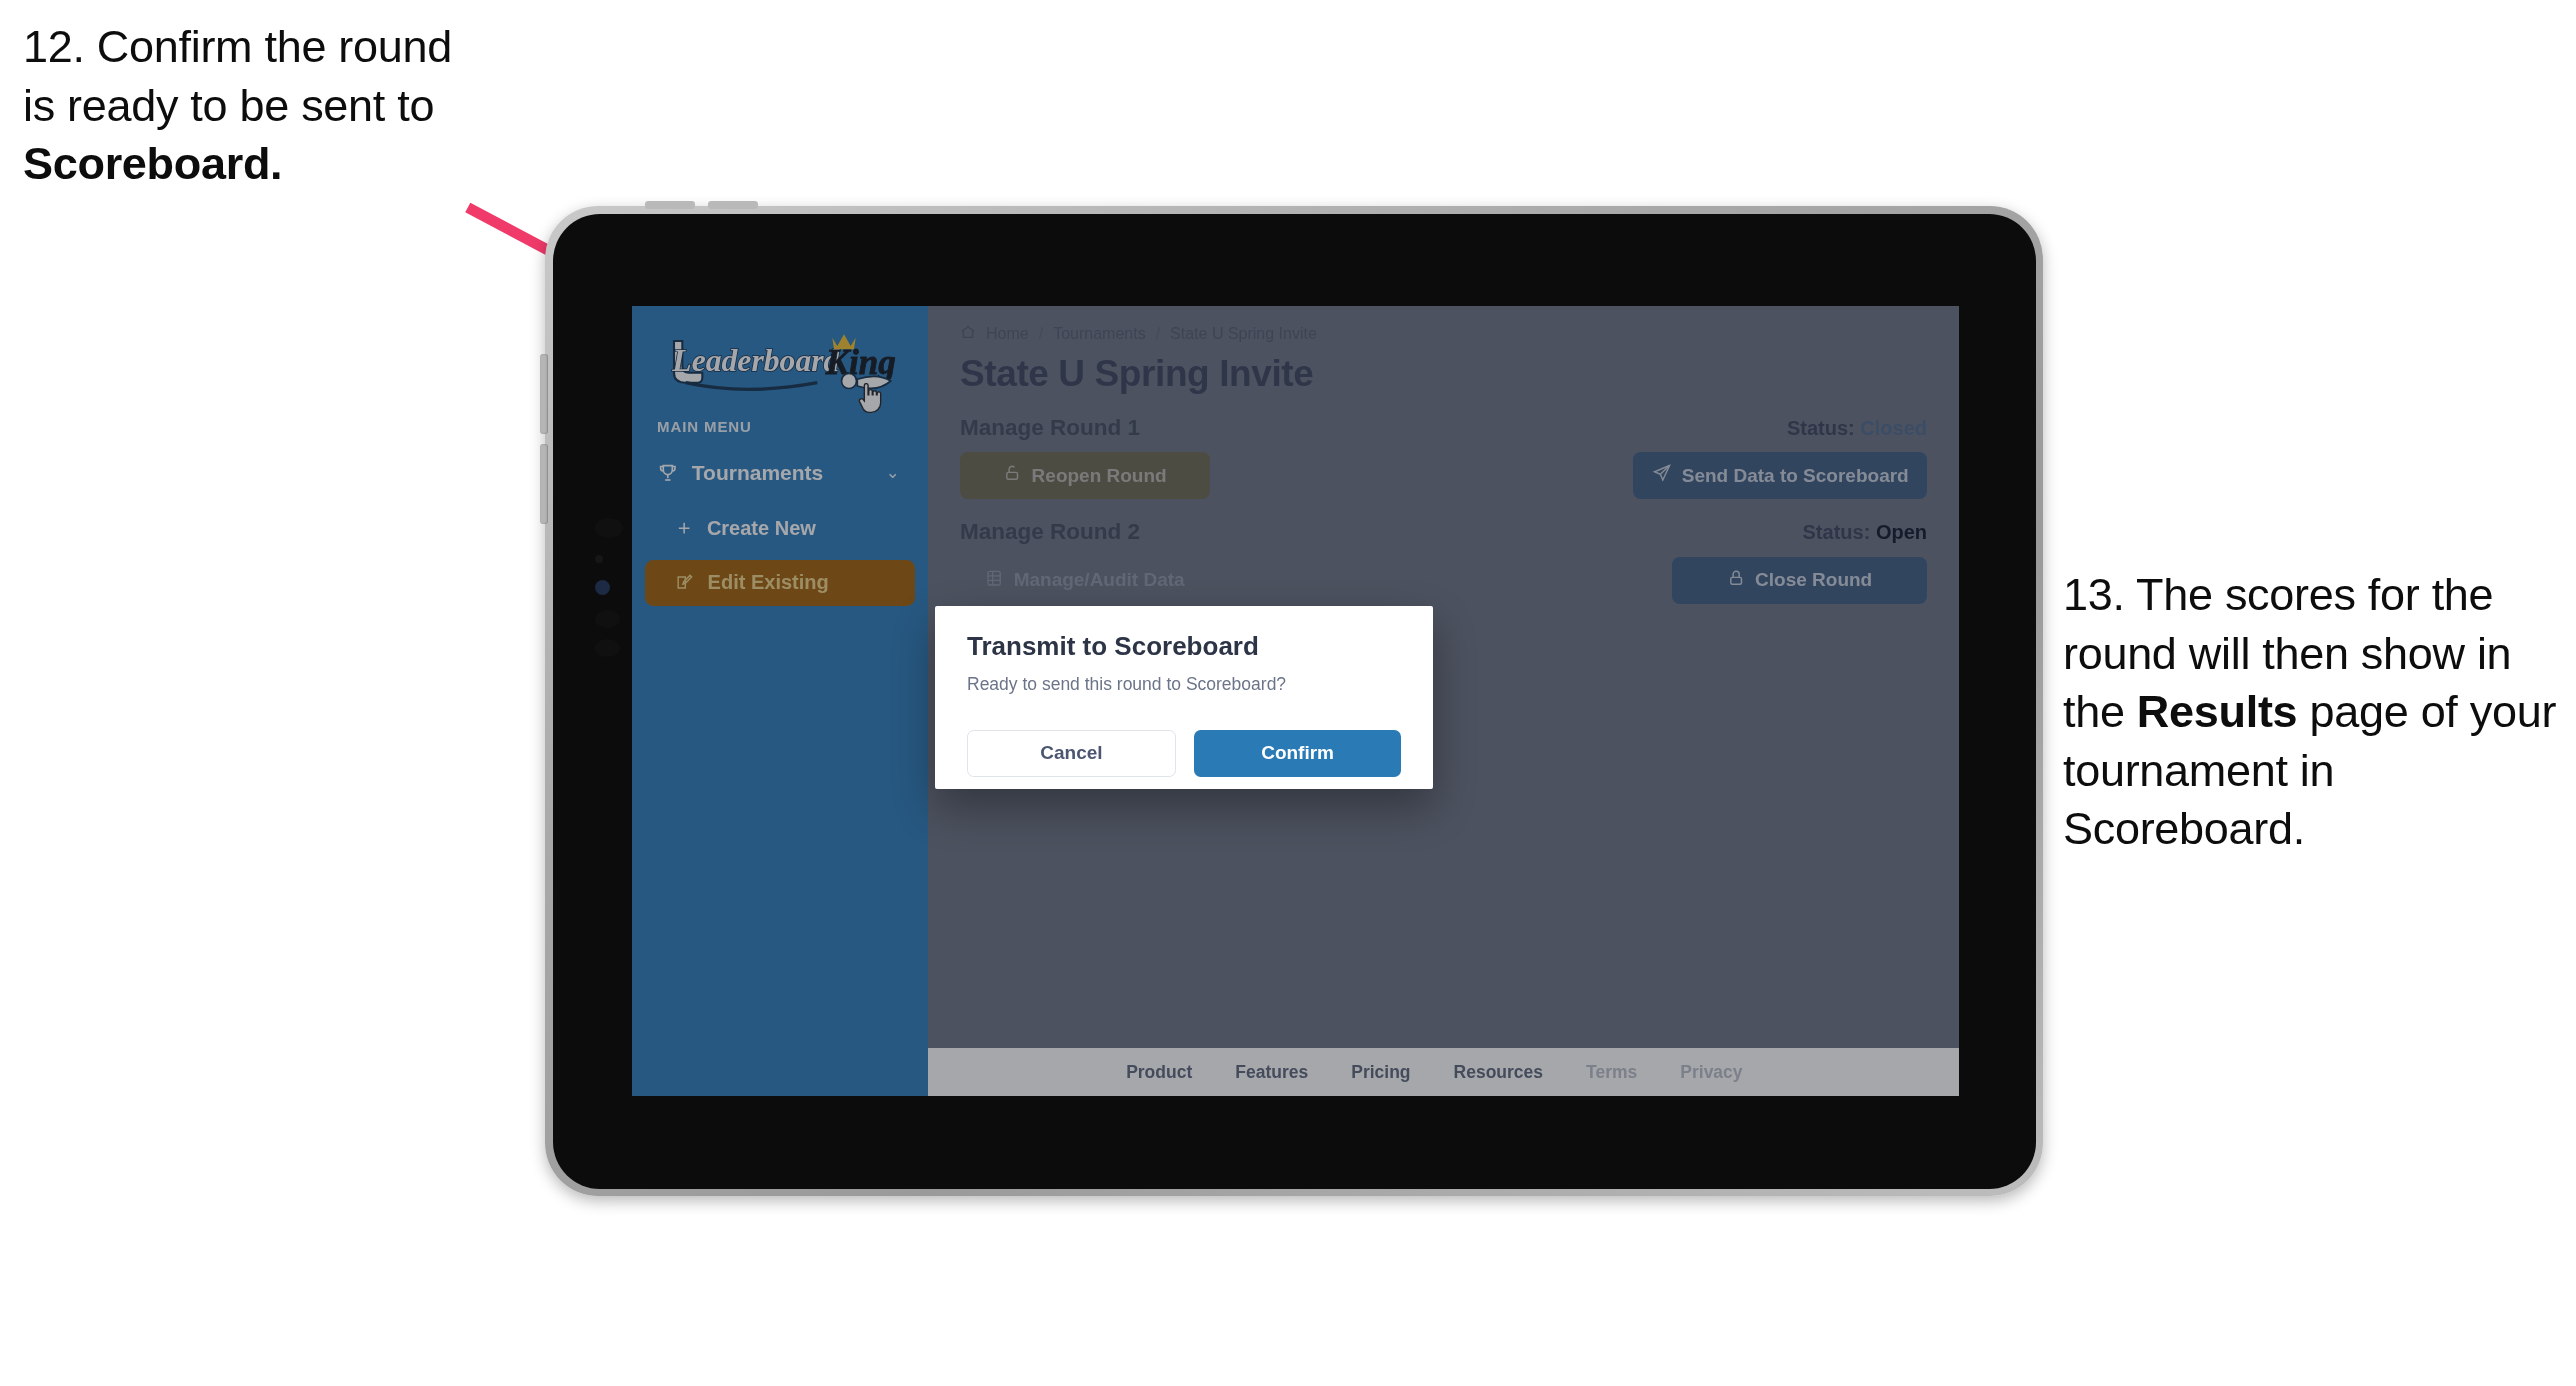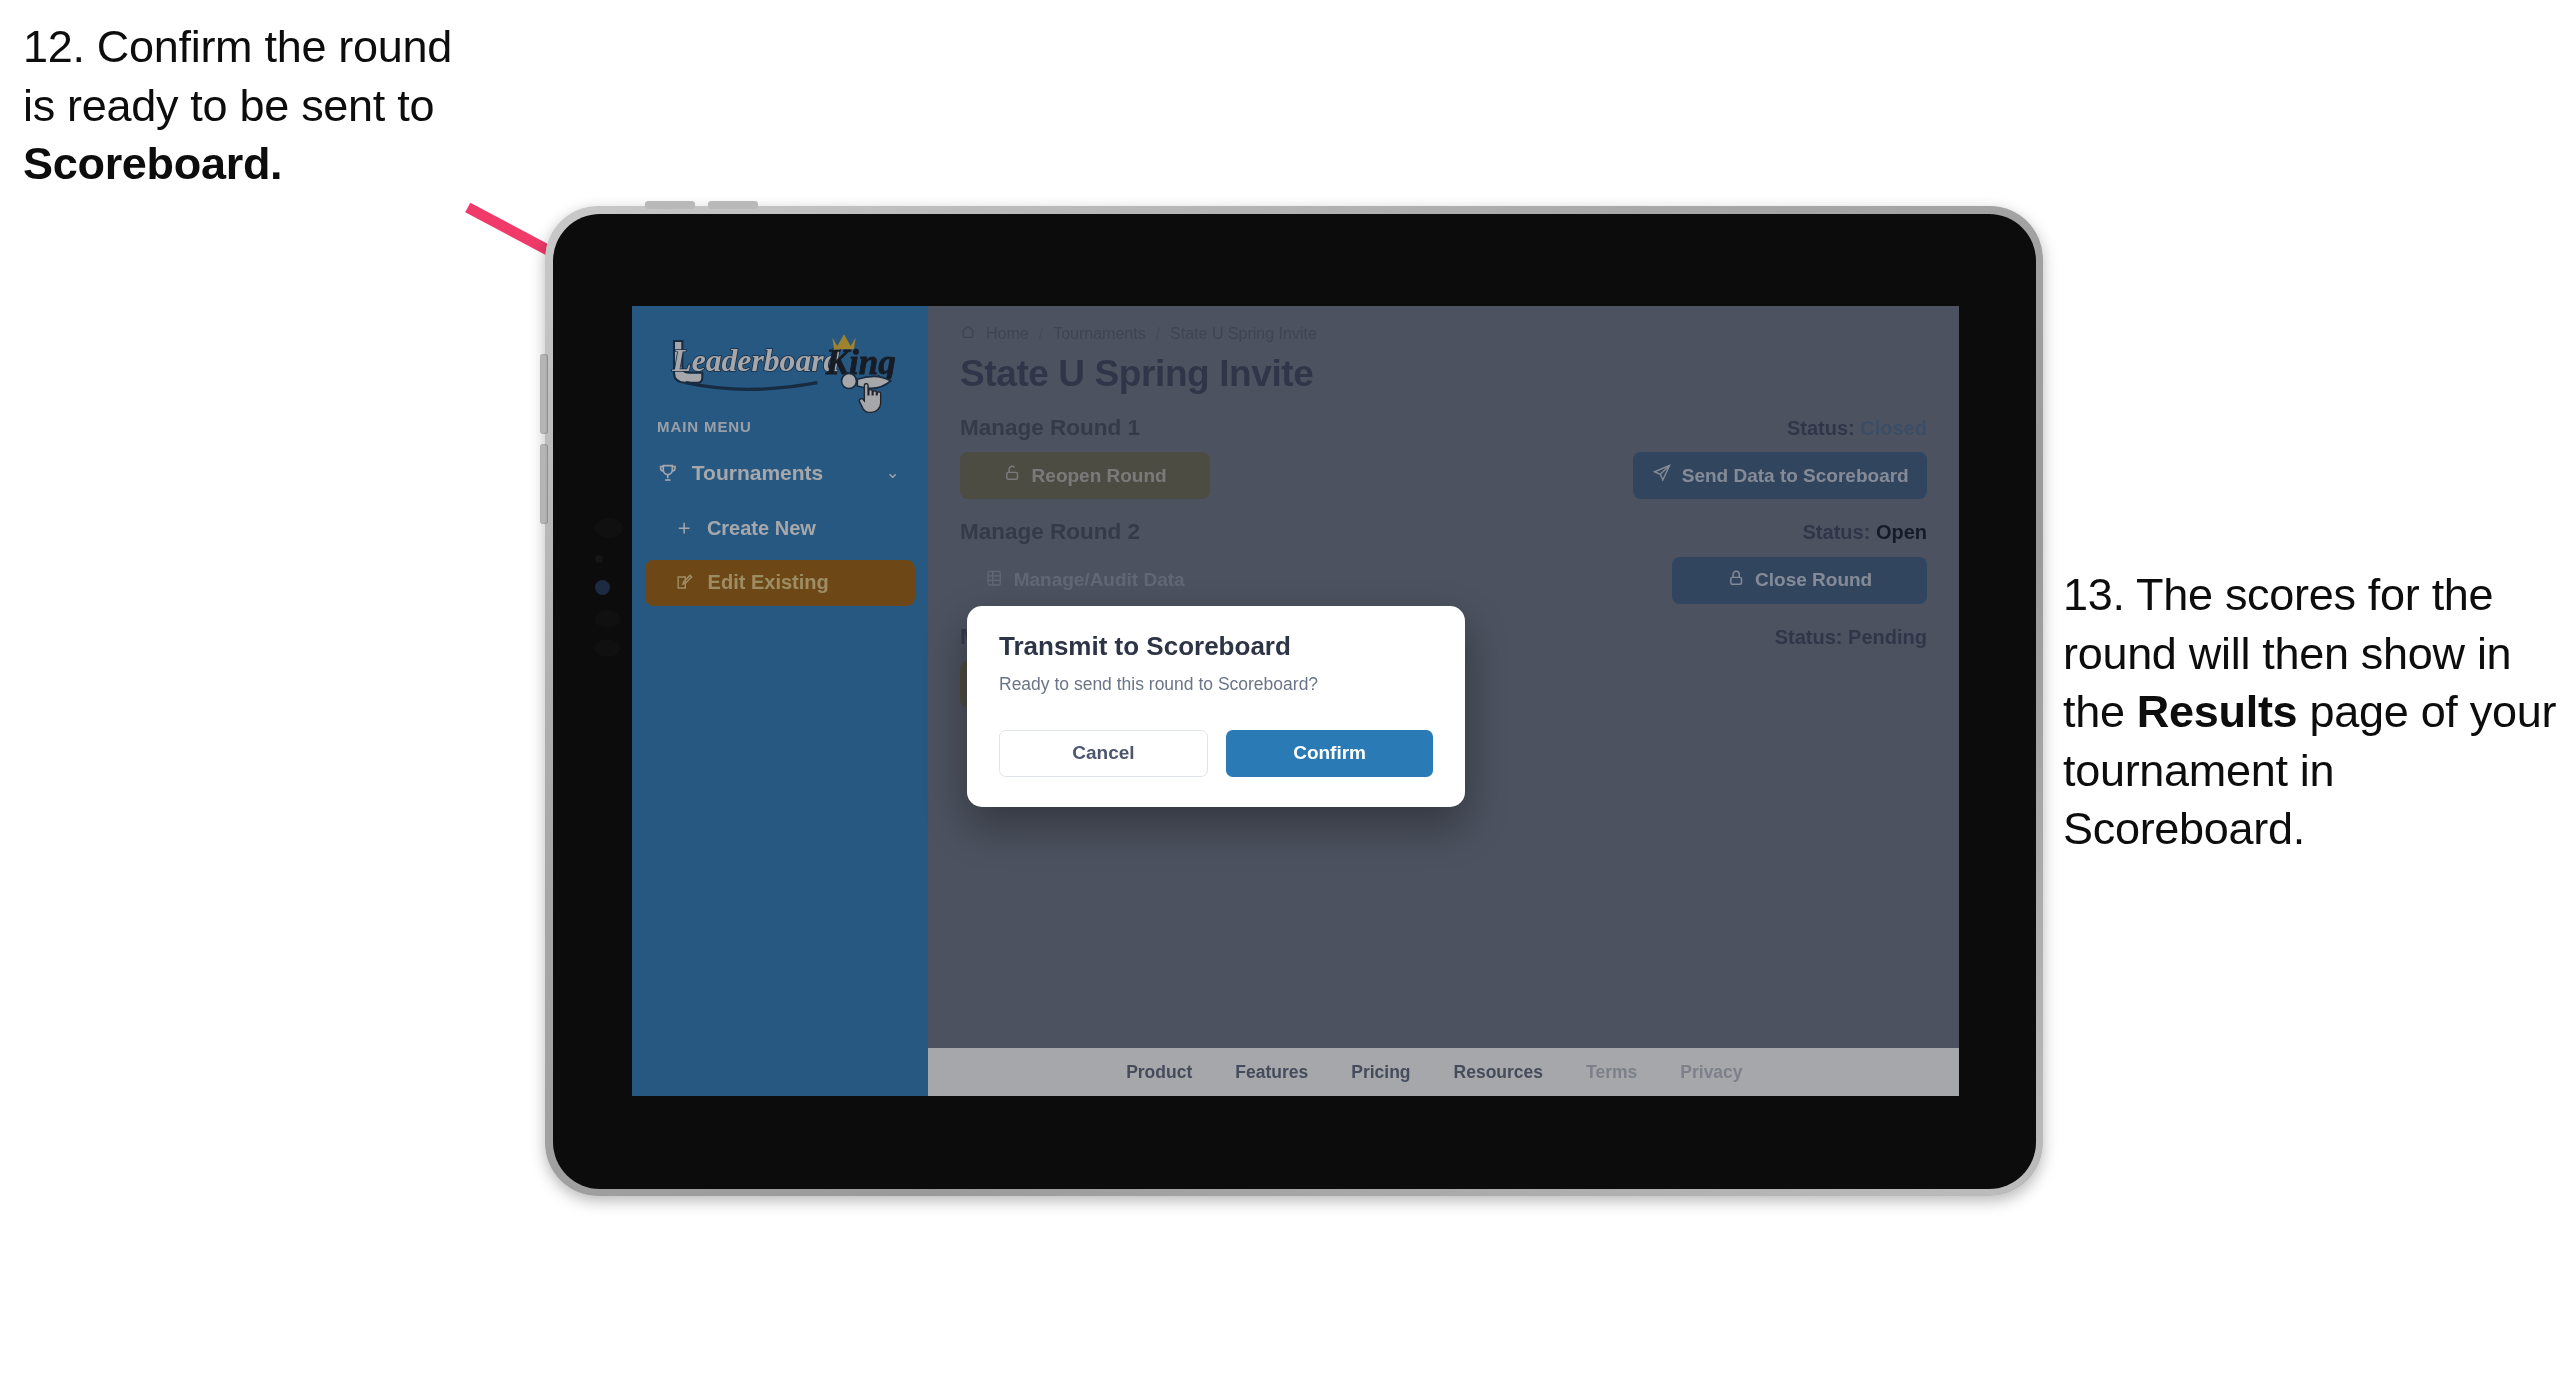--- a/index.html
+++ b/index.html
@@ -152,24 +152,23 @@
     background: #ffffff; display: flex; align-items: center;
     justify-content: center; gap: 43px; padding-right: 18.3px;
   }
   .footer-link { font-size: 17.5px; font-weight: bold; color: #5d687c; }
   .footer-link.muted { color: #b9bfc9; }
 
   
   #modal-scrim { position: absolute; inset: 0; background: rgba(32,36,45,.40); }
   #modal {
     position: absolute; left: 303px; top: 300px;
-    width: 498px; background: #ffffff; border-radius: 15px;
+    width: 498px; background: #ffffff; border-radius: 2px;
     box-shadow: 0 18.3px 43px rgba(0,0,0,.33);
-    padding: 25px 32px 30px 32px;
-    margin-left: 32px;
+    padding: 25px 32px 12px 32px;
   }
   #modal-title { font-size: 26px; font-weight: bold; color: #2c3446; }
   #modal-body  { margin-top: 11.6px; font-size: 17.5px; color: #6b7488; }
   #modal-actions { display: flex; gap: 18.3px; margin-top: 35px; }
   #modal-cancel {
     flex: 1; height: 47px; border: 0.8px solid #dfe3ea; border-radius: 6.7px;
     background: #fff; color: #4c5670; font-size: 19px; font-weight: bold;
     display: flex; align-items: center; justify-content: center;
   }
   #modal-confirm {
@@ -350,27 +349,20 @@
                 <rect x="5" y="11" width="14" height="9" rx="2"></rect>
                   <path d="M8 11V7a4 4 0 0 1 8 0v4"></path>
               </svg>
             </span>
             <span>Close Round</span>
           </div>
         </div>
       </div>
 
       <div class="round-block">
-        <div class="round-head">
-          <div class="round-title">Manage Round 3</div>
-          <div class="round-status">
-            <span>Status:</span>
-            <span class="val-pending">Pending</span>
-          </div>
-        </div>
         <div class="round-actions">
           <div class="btn btn-olive btn-wide">
             <span>
               <svg width="19" height="19" viewBox="0 0 24 24" fill="none" stroke="#b6b5ae" stroke-width="1.8">
                 <path d="M3 7h6l2 2h10v9a2 2 0 0 1-2 2H5a2 2 0 0 1-2-2z"></path>
               </svg>
             </span>
             <span>Open Round</span>
           </div>
         </div>

